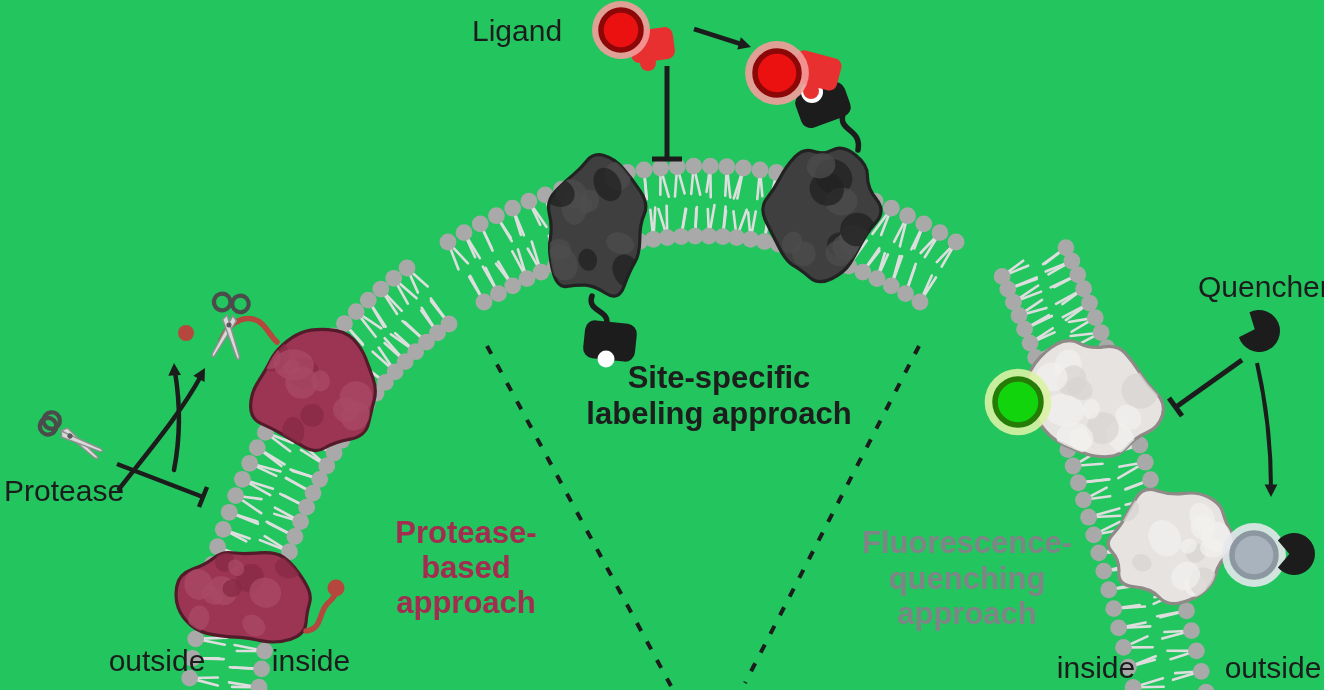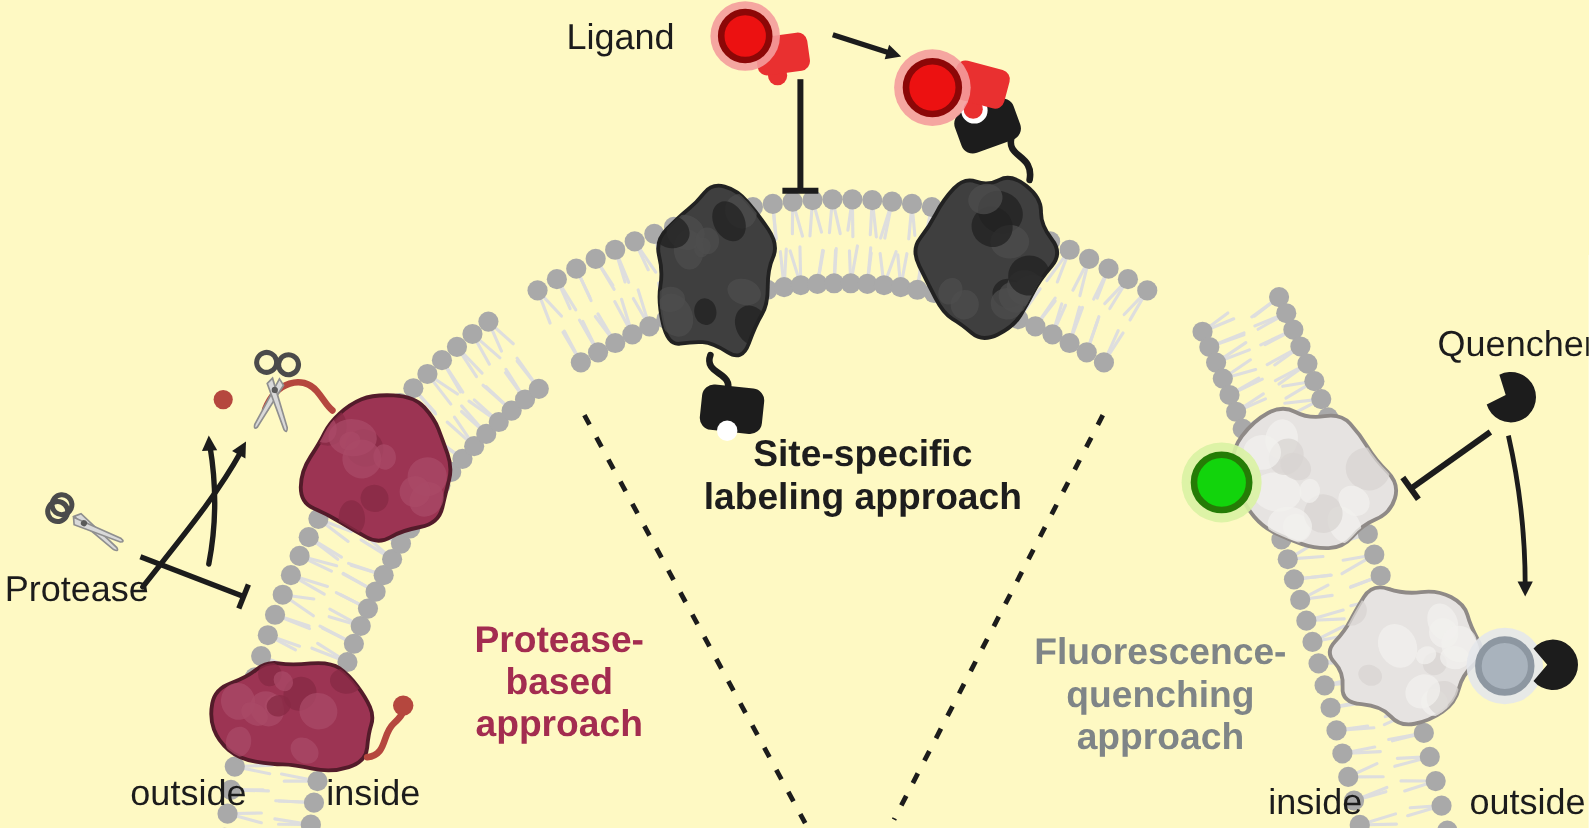--- a/index.html
+++ b/index.html
@@ -1,16 +1,16 @@
 <!DOCTYPE html>
 <html><head>
 <meta charset="utf-8">
 <style>
   html,body{margin:0;padding:0;background:#ffffff;}
-  .stage{position:relative;width:1324px;height:690px;background:#fef9c3;overflow:hidden;
+  .stage{position:relative;width:1324px;height:690px;background:#22c55e;overflow:hidden;
          font-family:"Liberation Sans",sans-serif;}
   svg{display:block;}
   text{font-family:"Liberation Sans",sans-serif;}
   .lbl{font-size:30px;fill:#1c1c1c;}
   .title{font-size:31px;font-weight:700;}
   .mid{text-anchor:middle;}
 </style>
 </head>
 <body>
 

